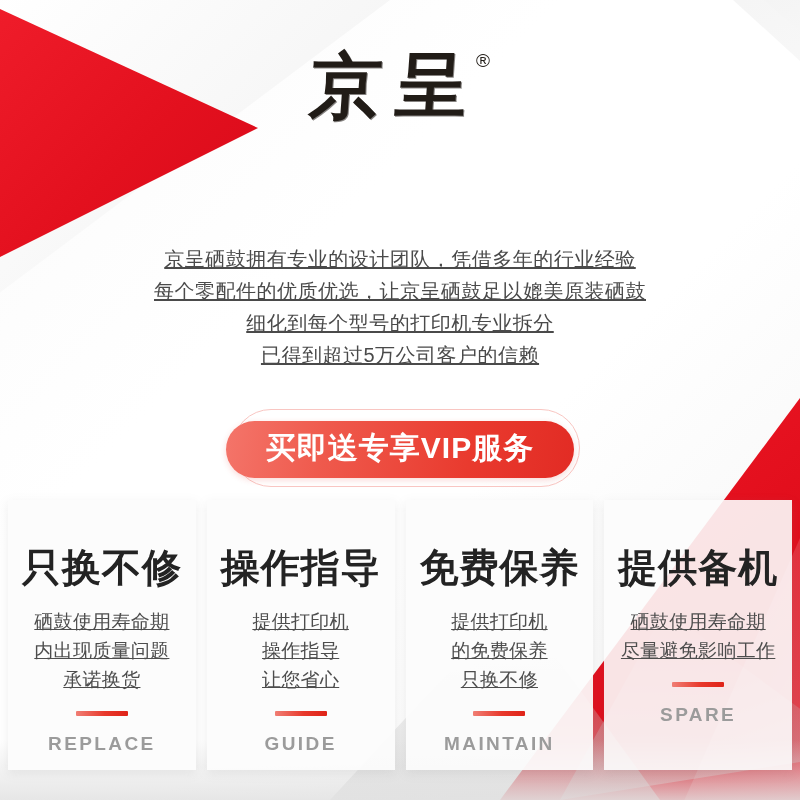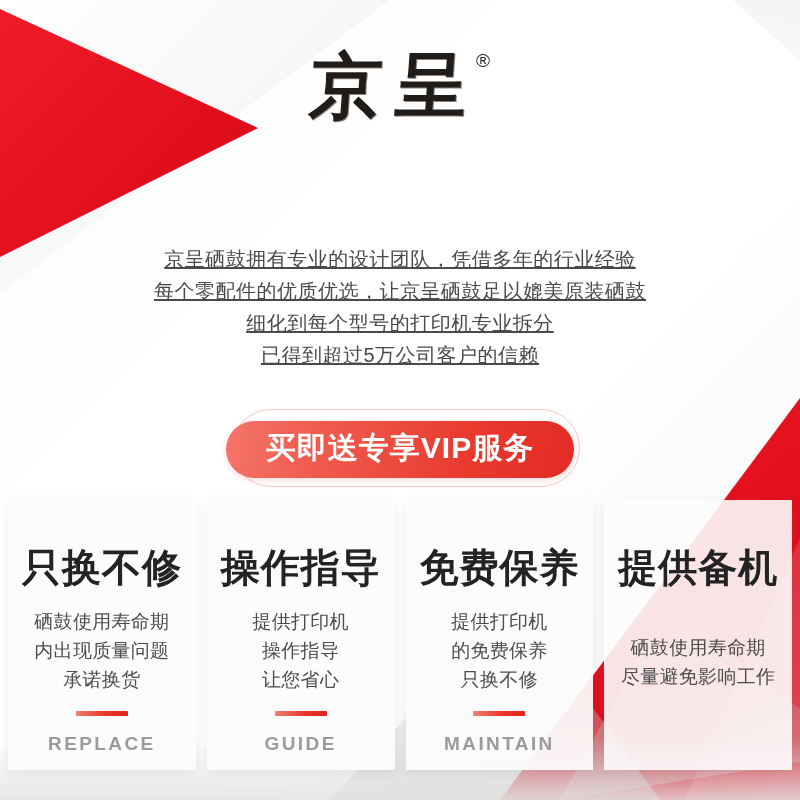--- a/index.html
+++ b/index.html
@@ -256,38 +256,38 @@
     white-space: nowrap;
     margin-top: 19px;
   }
   .card-lines {
     font-size: 19px;
     line-height: 29px;
     color: #4d4d4d;
     text-align: center;
     letter-spacing: .3px;
   }
-  .card-lines div { white-space: nowrap; }
+  .card-lines div { white-space: nowrap; text-decoration: underline; }
   .card-rule {
     width: 52px;
     height: 5px;
     margin-top: 17px;
     background: linear-gradient(90deg, #f07e74 0%, #e8392c 55%, #df2318 100%);
     border-radius: 1px;
   }
   .card-en {
     margin-top: 17px;
     font-size: 19px;
     letter-spacing: 2.4px;
     color: #9b9b9b;
     font-weight: 700;
     white-space: nowrap;
   }
   
-  .card.overlap { background: rgba(252,252,252,.90); gap: 26px; }
+  .card.overlap { background: rgba(252,252,252,.90); }
 </style>
 </head>
 <body>
 
 <div id="stage">
 
   <div class="bg-layer">
     <div class="tl-grey"></div>
     <div class="tl-fold"></div>
     <div class="tl-red"></div>

